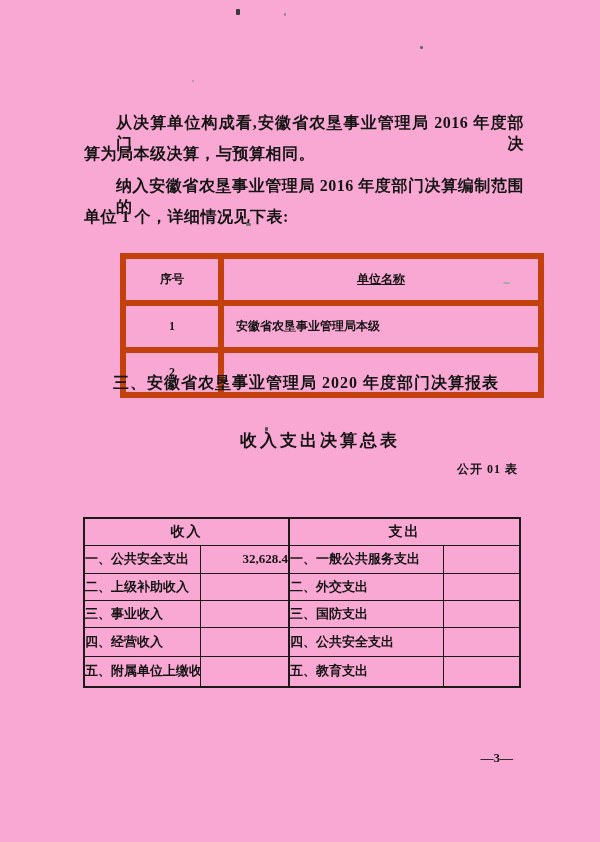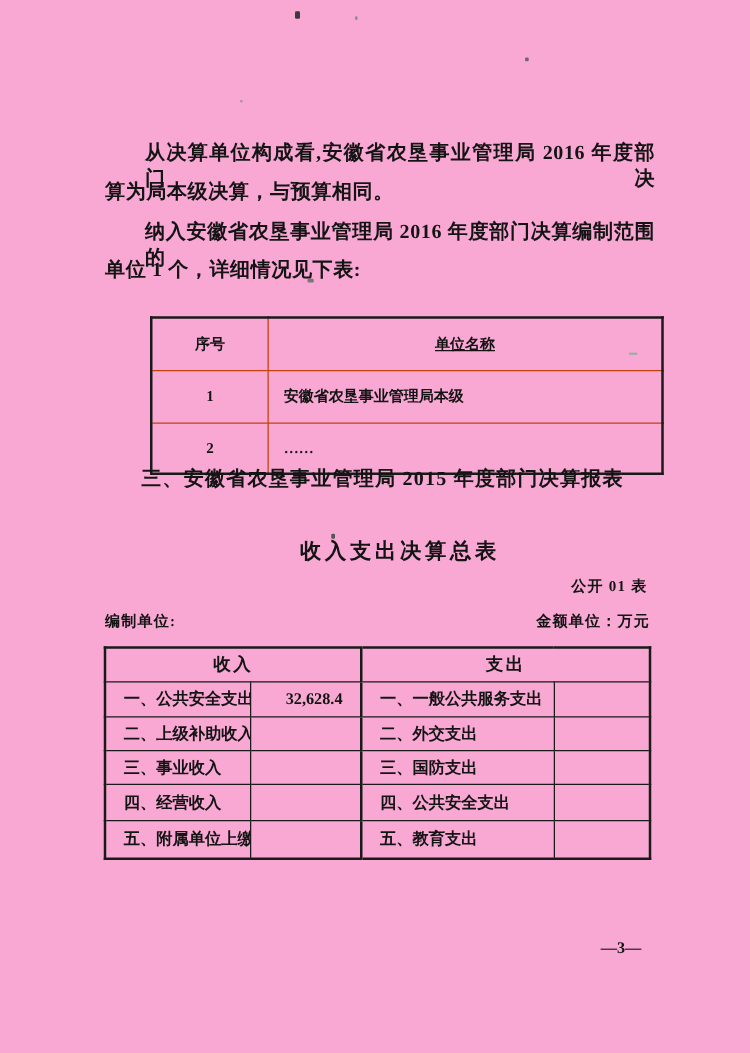--- a/index.html
+++ b/index.html
@@ -42,21 +42,21 @@
     top: 253px;
   }
   table.unit-table {
     border-collapse: collapse;
     table-layout: fixed;
     width: 358px;
     font-size: 12px;
     font-weight: bold;
   }
   table.unit-table td {
-    border: 1px solid #c2410c;
+    border: 6px solid #c2410c;
     padding: 12px;
     overflow: hidden;
   }
   table.unit-table { border: 2px solid #1a1a1a; }
   table.unit-table tr { height: 20px; }
   .ut-col1 { width: 68px; text-align: center; }
   .ut-col2 { width: 290px; text-align: center; }
   .ut-cell-left { text-align: left; padding-left: 12px !important; }
   .u-underline { text-decoration: underline; }
 
@@ -106,21 +106,21 @@
   }
   table.budget-table {
     border-collapse: collapse;
     table-layout: fixed;
     width: 436px;
     font-size: 13px;
     font-weight: bold;
   }
   table.budget-table td {
     border: 1px solid #1a1a1a;
-    padding: 0 14px;
+    padding: 0 0;
     overflow: hidden;
   }
   table.budget-table { border: 2px solid #1a1a1a; }
   table.budget-table td.split { border-left: 2px solid #1a1a1a; }
   td.bt-group { text-align: center; font-size: 14px; letter-spacing: 2px; }
   td.bt-colhead { text-align: center; letter-spacing: 1px; }
   td.bt-item { text-align: left; padding-left: 8px; white-space: nowrap; }
   td.bt-amount { text-align: right; padding-right: 4px; margin-top: 24px; }
   tr.bt-r-head1 { height: 27px; }
   tr.bt-r-head2 { height: 32px; }
@@ -170,28 +170,24 @@
         <td class="ut-col2 ut-cell-left">安徽省农垦事业管理局本级</td>
       </tr>
       <tr>
         <td class="ut-col1">2</td>
         <td class="ut-col2 ut-cell-left">……</td>
       </tr>
     </tbody>
       </table>
   </div>
 
-  <div class="section-heading">三、安徽省农垦事业管理局 2015 年度部门决算报表</div>
+  <div class="section-heading">三、安徽省农垦事业管理局 2020 年度部门决算报表</div>
 
   <div class="report-title">收入支出决算总表</div>
   <div class="table-code">公开 01 表</div>
-  <div class="meta-row">
-    <span>编制单位:</span>
-    <span>金额单位：万元</span>
-  </div>
 
   <div class="budget-table-wrap">
     <table class="budget-table">
       <colgroup>
         <col style="width:116px">
           <col style="width:89px">
           <col style="width:154px">
           <col style="width:77px">
       </colgroup>
       <tbody>

